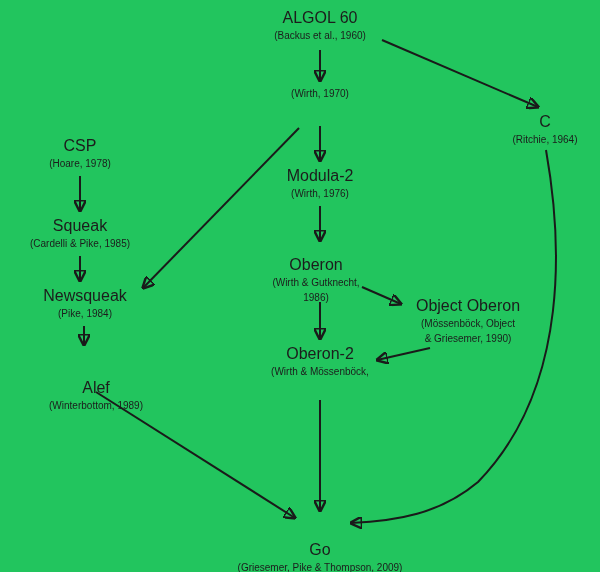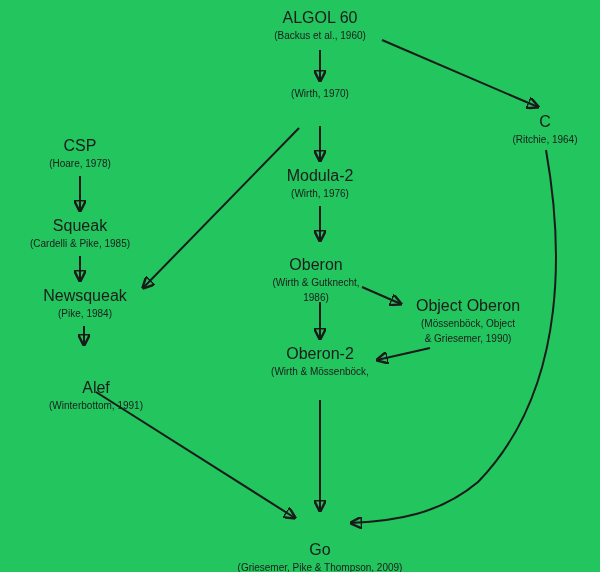--- a/index.html
+++ b/index.html
@@ -137,21 +137,21 @@
   <div class="node" style="left:320px; top:344px;">
     <div class="node-label">Oberon-2</div>
     <div class="node-caption">
       <span class="cap-line">(Wirth &amp; Mössenböck,</span>
     </div>
   </div>
 
   <div class="node" style="left:96px; top:350px;margin-top:28px;">
     <div class="node-label">Alef</div>
     <div class="node-caption">
-      <span class="cap-line">(Winterbottom, 1991)</span>
+      <span class="cap-line">(Winterbottom, 1989)</span>
     </div>
   </div>
 
   <div class="node" style="left:320px; top:540px;">
     <div class="node-label">Go</div>
     <div class="node-caption">
       <span class="cap-line">(Griesemer, Pike &amp; Thompson, 2009)</span>
     </div>
   </div>
 

